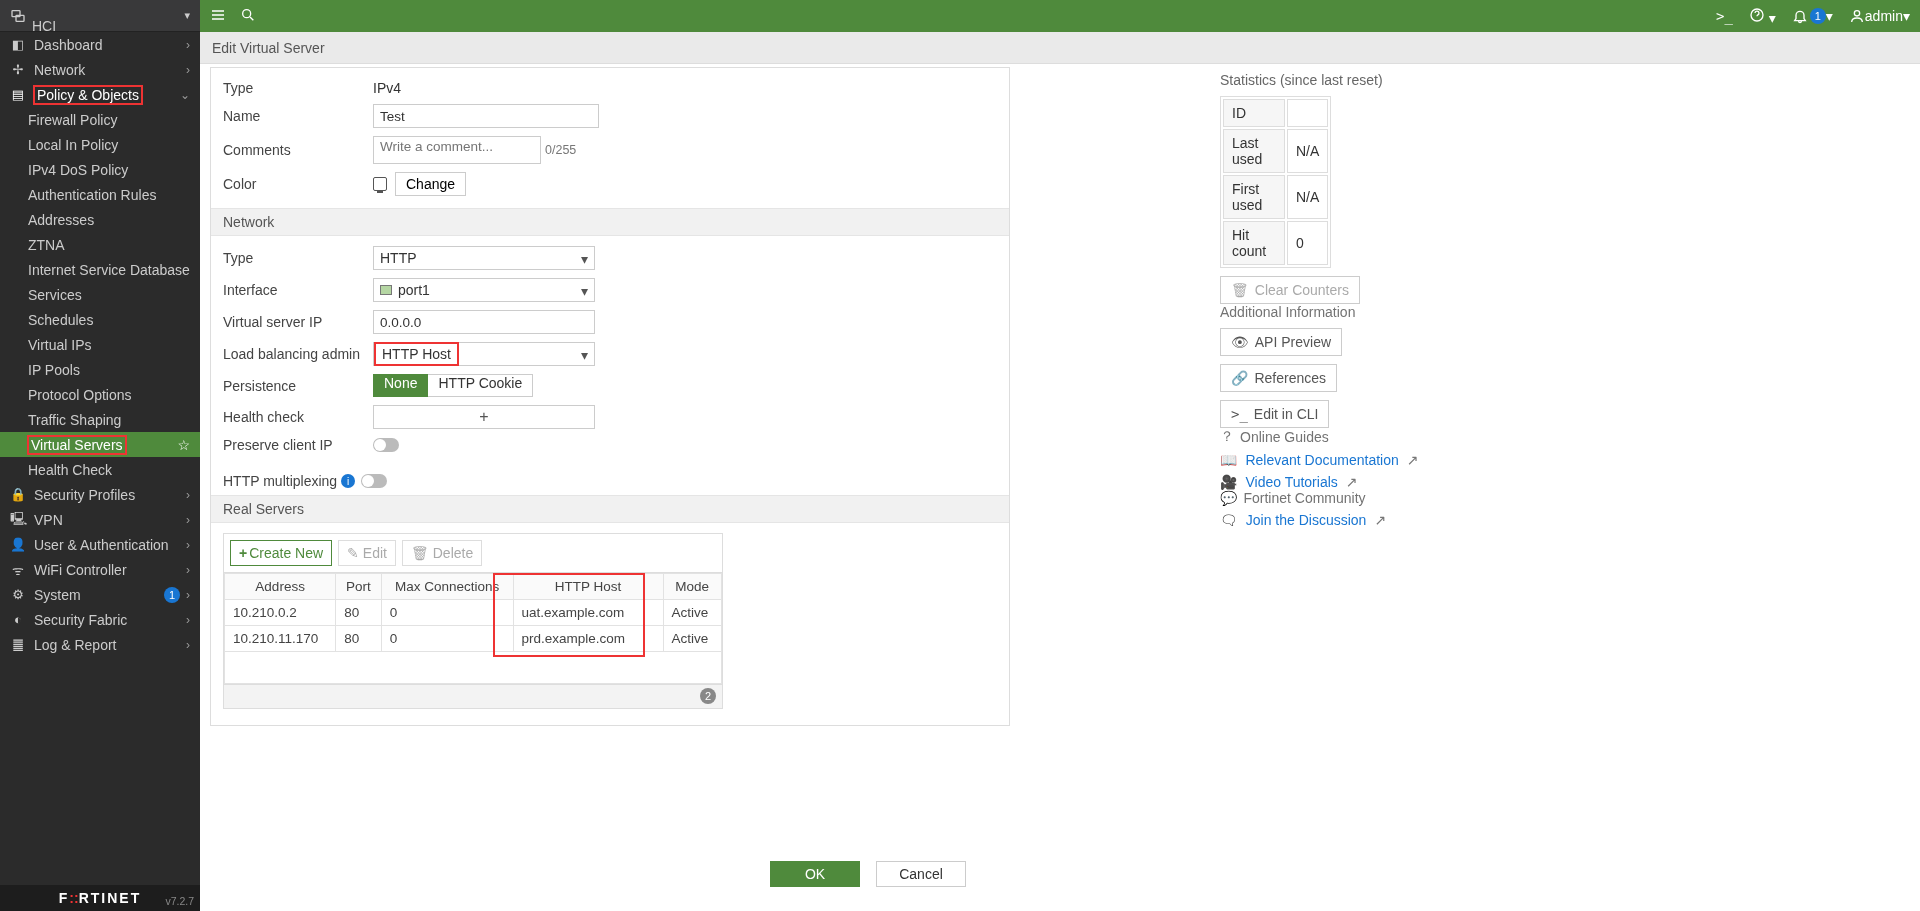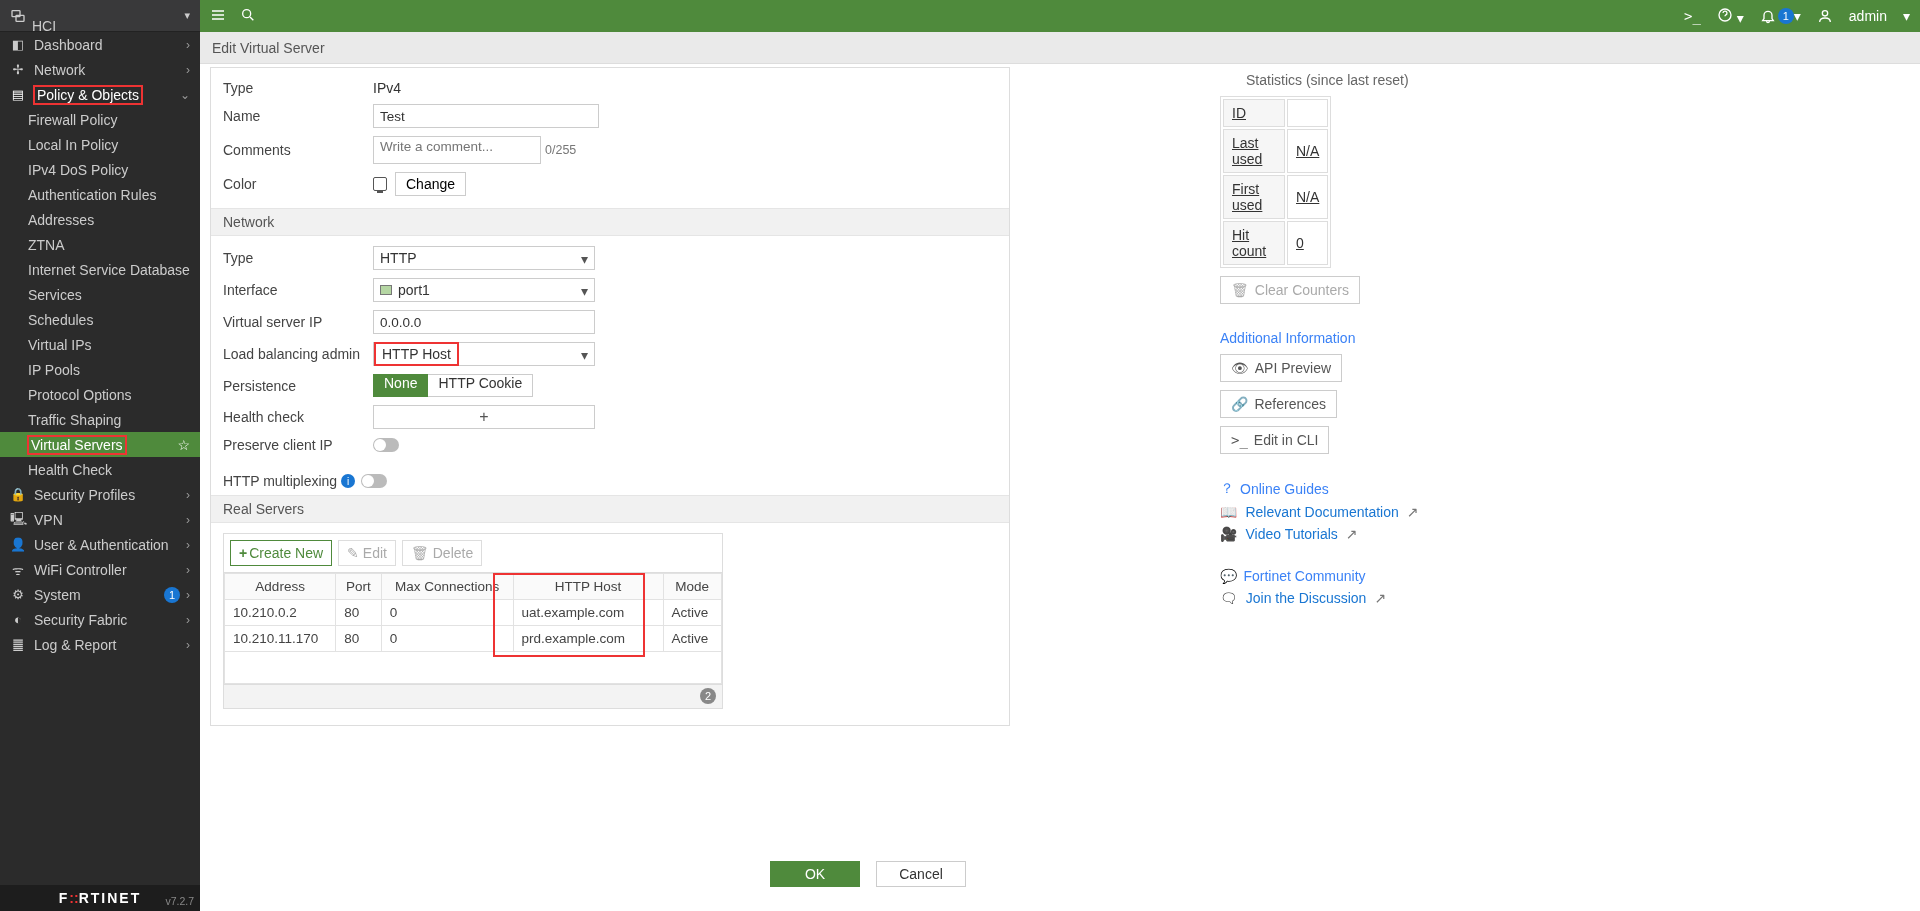--- a/index.html
+++ b/index.html
@@ -70,26 +70,26 @@
 .rs-foot .cnt { position:absolute; right:6px; top:3px; background:#888; color:#fff; border-radius:50%; width:16px; height:16px; display:flex; align-items:center; justify-content:center; font-size:11px; }
 .redbox-overlay { position:absolute; pointer-events:none; border:2px solid #e33; }
 
 
 .okbar { position:absolute; left:570px; bottom:24px; display:flex; gap:16px; }
 .btn-ok { width:90px; height:26px; background:#4f8a3c; color:#fff; border:none; }
 .btn-cancel { width:90px; height:26px; background:#fff; border:1px solid #ccc; color:#333; }
 
 
 .rpanel { position:absolute; top:40px; left:1020px; width:510px; }
-.rp-head { color:#666; font-size:14px; margin-bottom:8px;margin-left:26px; }
-.stat-tbl { border:1px solid #ddd; font-size:13.5px;text-decoration:underline; }
+.rp-head { color:#666; font-size:14px; margin-bottom:8px; }
+.stat-tbl { border:1px solid #ddd; font-size:13.5px; }
 .stat-tbl td { border:1px solid #ddd; padding:5px 8px; }
 .stat-tbl .k { background:#f6f6f6; width:62px; }
 .btn-out { border:1px solid #ccc; background:#fff; height:28px; padding:0 10px; display:inline-flex; align-items:center; gap:6px; color:#555; font-size:13.5px; margin-top:8px; }
-.rp-sec { margin-top:26px; color:#3b82f6; font-size:14px; }
+.rp-sec { color:#737373; font-size:14px; }
 .lnk { color:#1976d2; font-size:14px; }
 .ext { color:#777; }
 .rp-line { display:flex; align-items:center; gap:8px; margin-top:6px; }
 
 .p-ico { display:inline-flex; width:16px; height:16px; align-items:center; justify-content:center; color:#ccc; }
 </style>
 </head>
 <body>
 
 <div class="sidebar">
@@ -221,21 +221,21 @@
   </div>
   <div class="right">
     <span style="font-family:monospace;">&gt;_</span>
     <span><svg viewBox="0 0 24 24" fill="none" stroke="#fff" stroke-width="2">
           <circle cx="12" cy="12" r="9"></circle>
           <path d="M9 9a3 3 0 1 1 4 3c-1 .5-1 1-1 2M12 18h.01"></path>
         </svg> ▾</span>
     <span style="display:flex;align-items:center;"><svg viewBox="0 0 24 24" fill="none" stroke="#fff" stroke-width="2">
           <path d="M18 16V11a6 6 0 1 0-12 0v5l-2 3h16zM10 20a2 2 0 0 0 4 0"></path>
         </svg><span class="badge-blue">1</span> ▾</span>
-    <span style="display:flex;align-items:center;gap:16px;"><svg viewBox="0 0 24 24" fill="none" stroke="#fff" stroke-width="2">
+    <span style="display:flex;align-items:center;gap:0;"><svg viewBox="0 0 24 24" fill="none" stroke="#fff" stroke-width="2">
           <circle cx="12" cy="8" r="4"></circle>
           <path d="M4 21c0-4 4-6 8-6s8 2 8 6"></path>
         </svg><span>admin</span> ▾</span>
   </div>
 </div>
 
 <div class="content">
   <div class="content-title">Edit Virtual Server</div>
 
   <div class="main">

